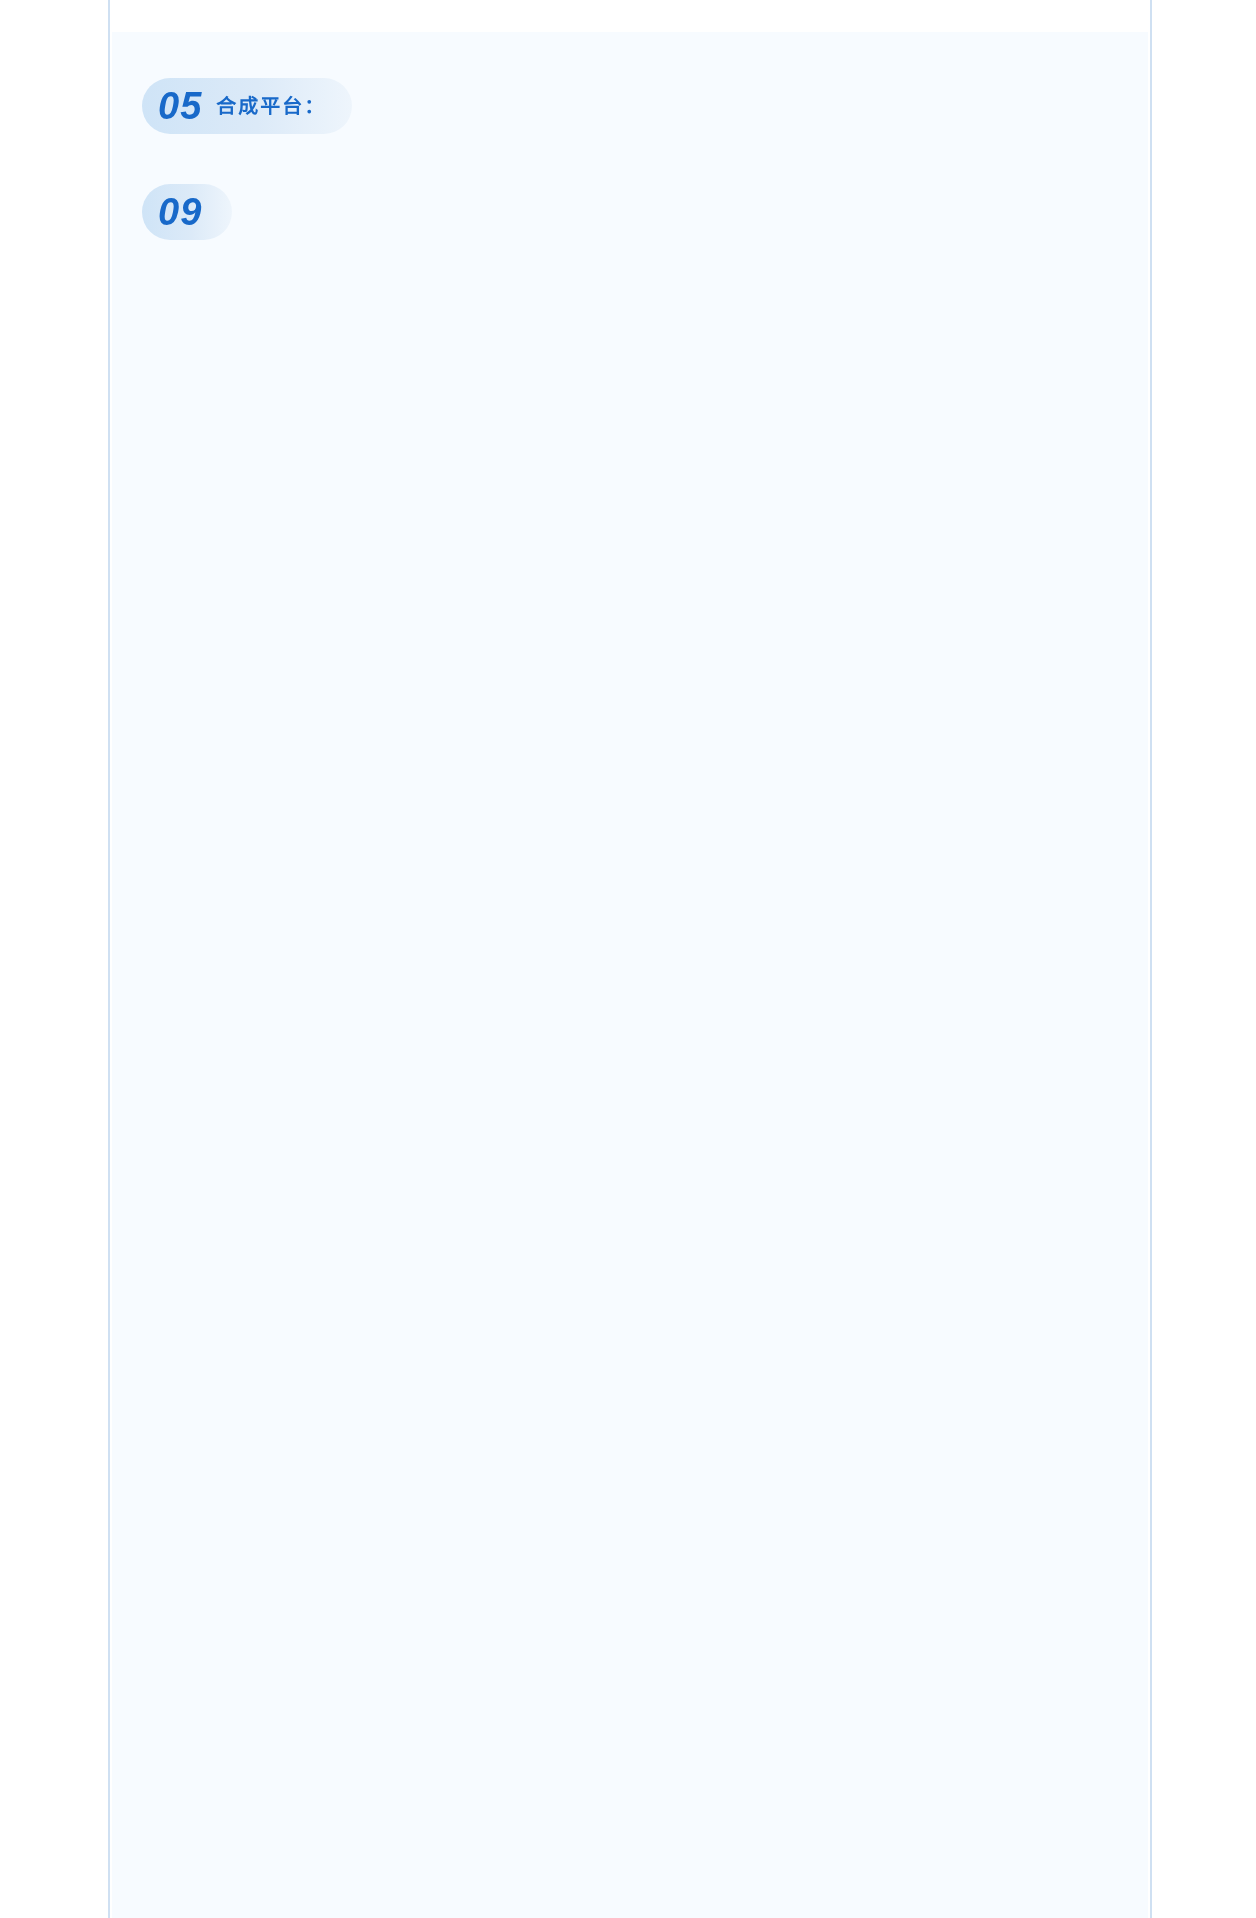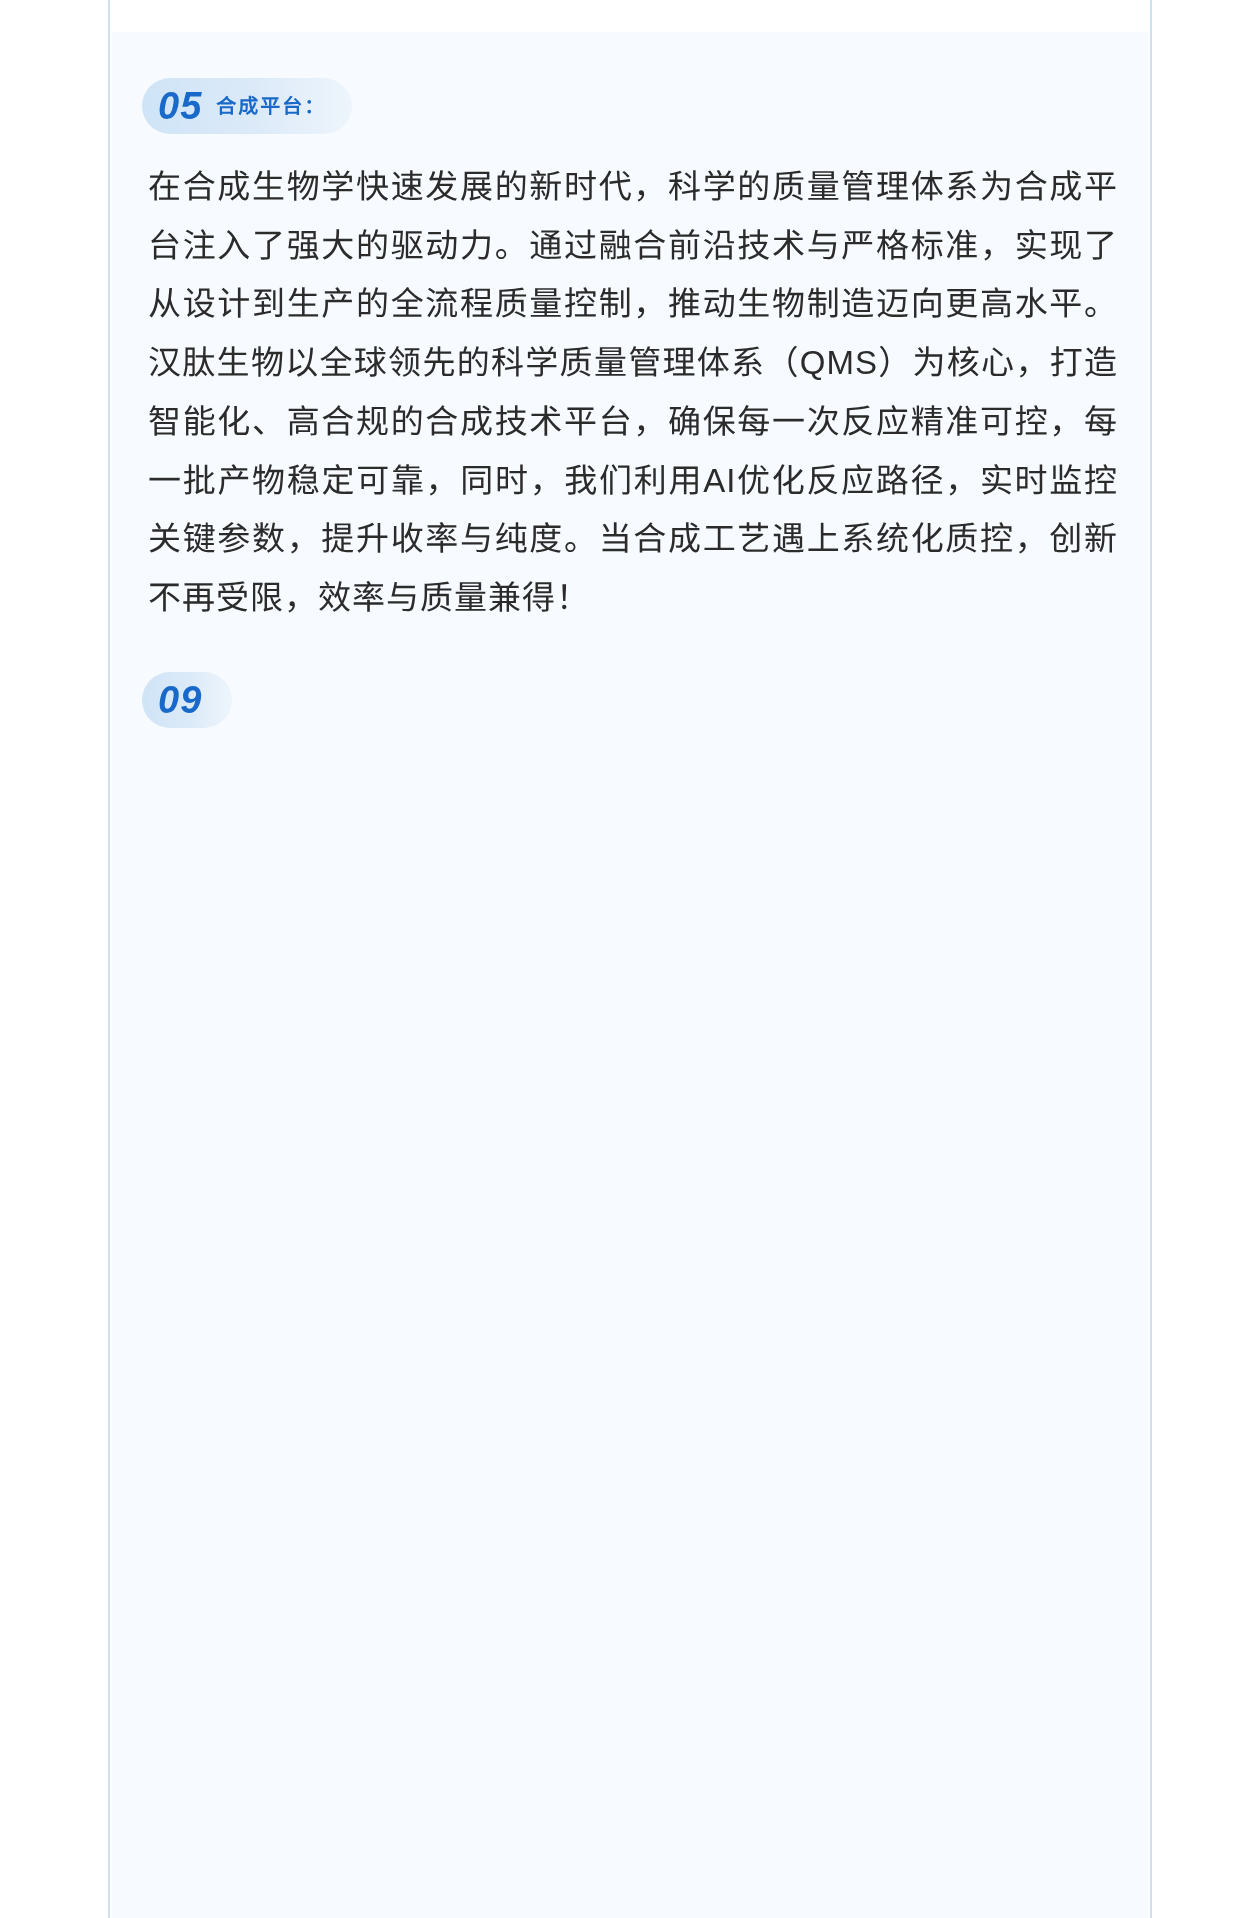--- a/index.html
+++ b/index.html
@@ -101,21 +101,20 @@
   <div class="edge-rule left"></div>
   <div class="edge-rule right"></div>
 
   <div class="content">
 
     <div class="section section-05">
       <div class="heading">
         <span class="num">05</span>
         <span class="title">合成平台：</span>
       </div>
-      <p class="para">在合成生物学快速发展的新时代，科学的质量管理体系为合成平台注入了强大的驱动力。通过融合前沿技术与严格标准，实现了从设计到生产的全流程质量控制，推动生物制造迈向更高水平。汉肽生物以全球领先的科学质量管理体系（QMS）为核心，打造智能化、高合规的合成技术平台，确保每一次反应精准可控，每一批产物稳定可靠，同时，我们利用AI优化反应路径，实时监控关键参数，提升收率与纯度。当合成工艺遇上系统化质控，创新不再受限，效率与质量兼得！</p>
     </div>
 
     <div class="section section-06">
       <div class="heading">
         <span class="num">09</span>
       </div>
     </div>
 
   </div>
 </div>

